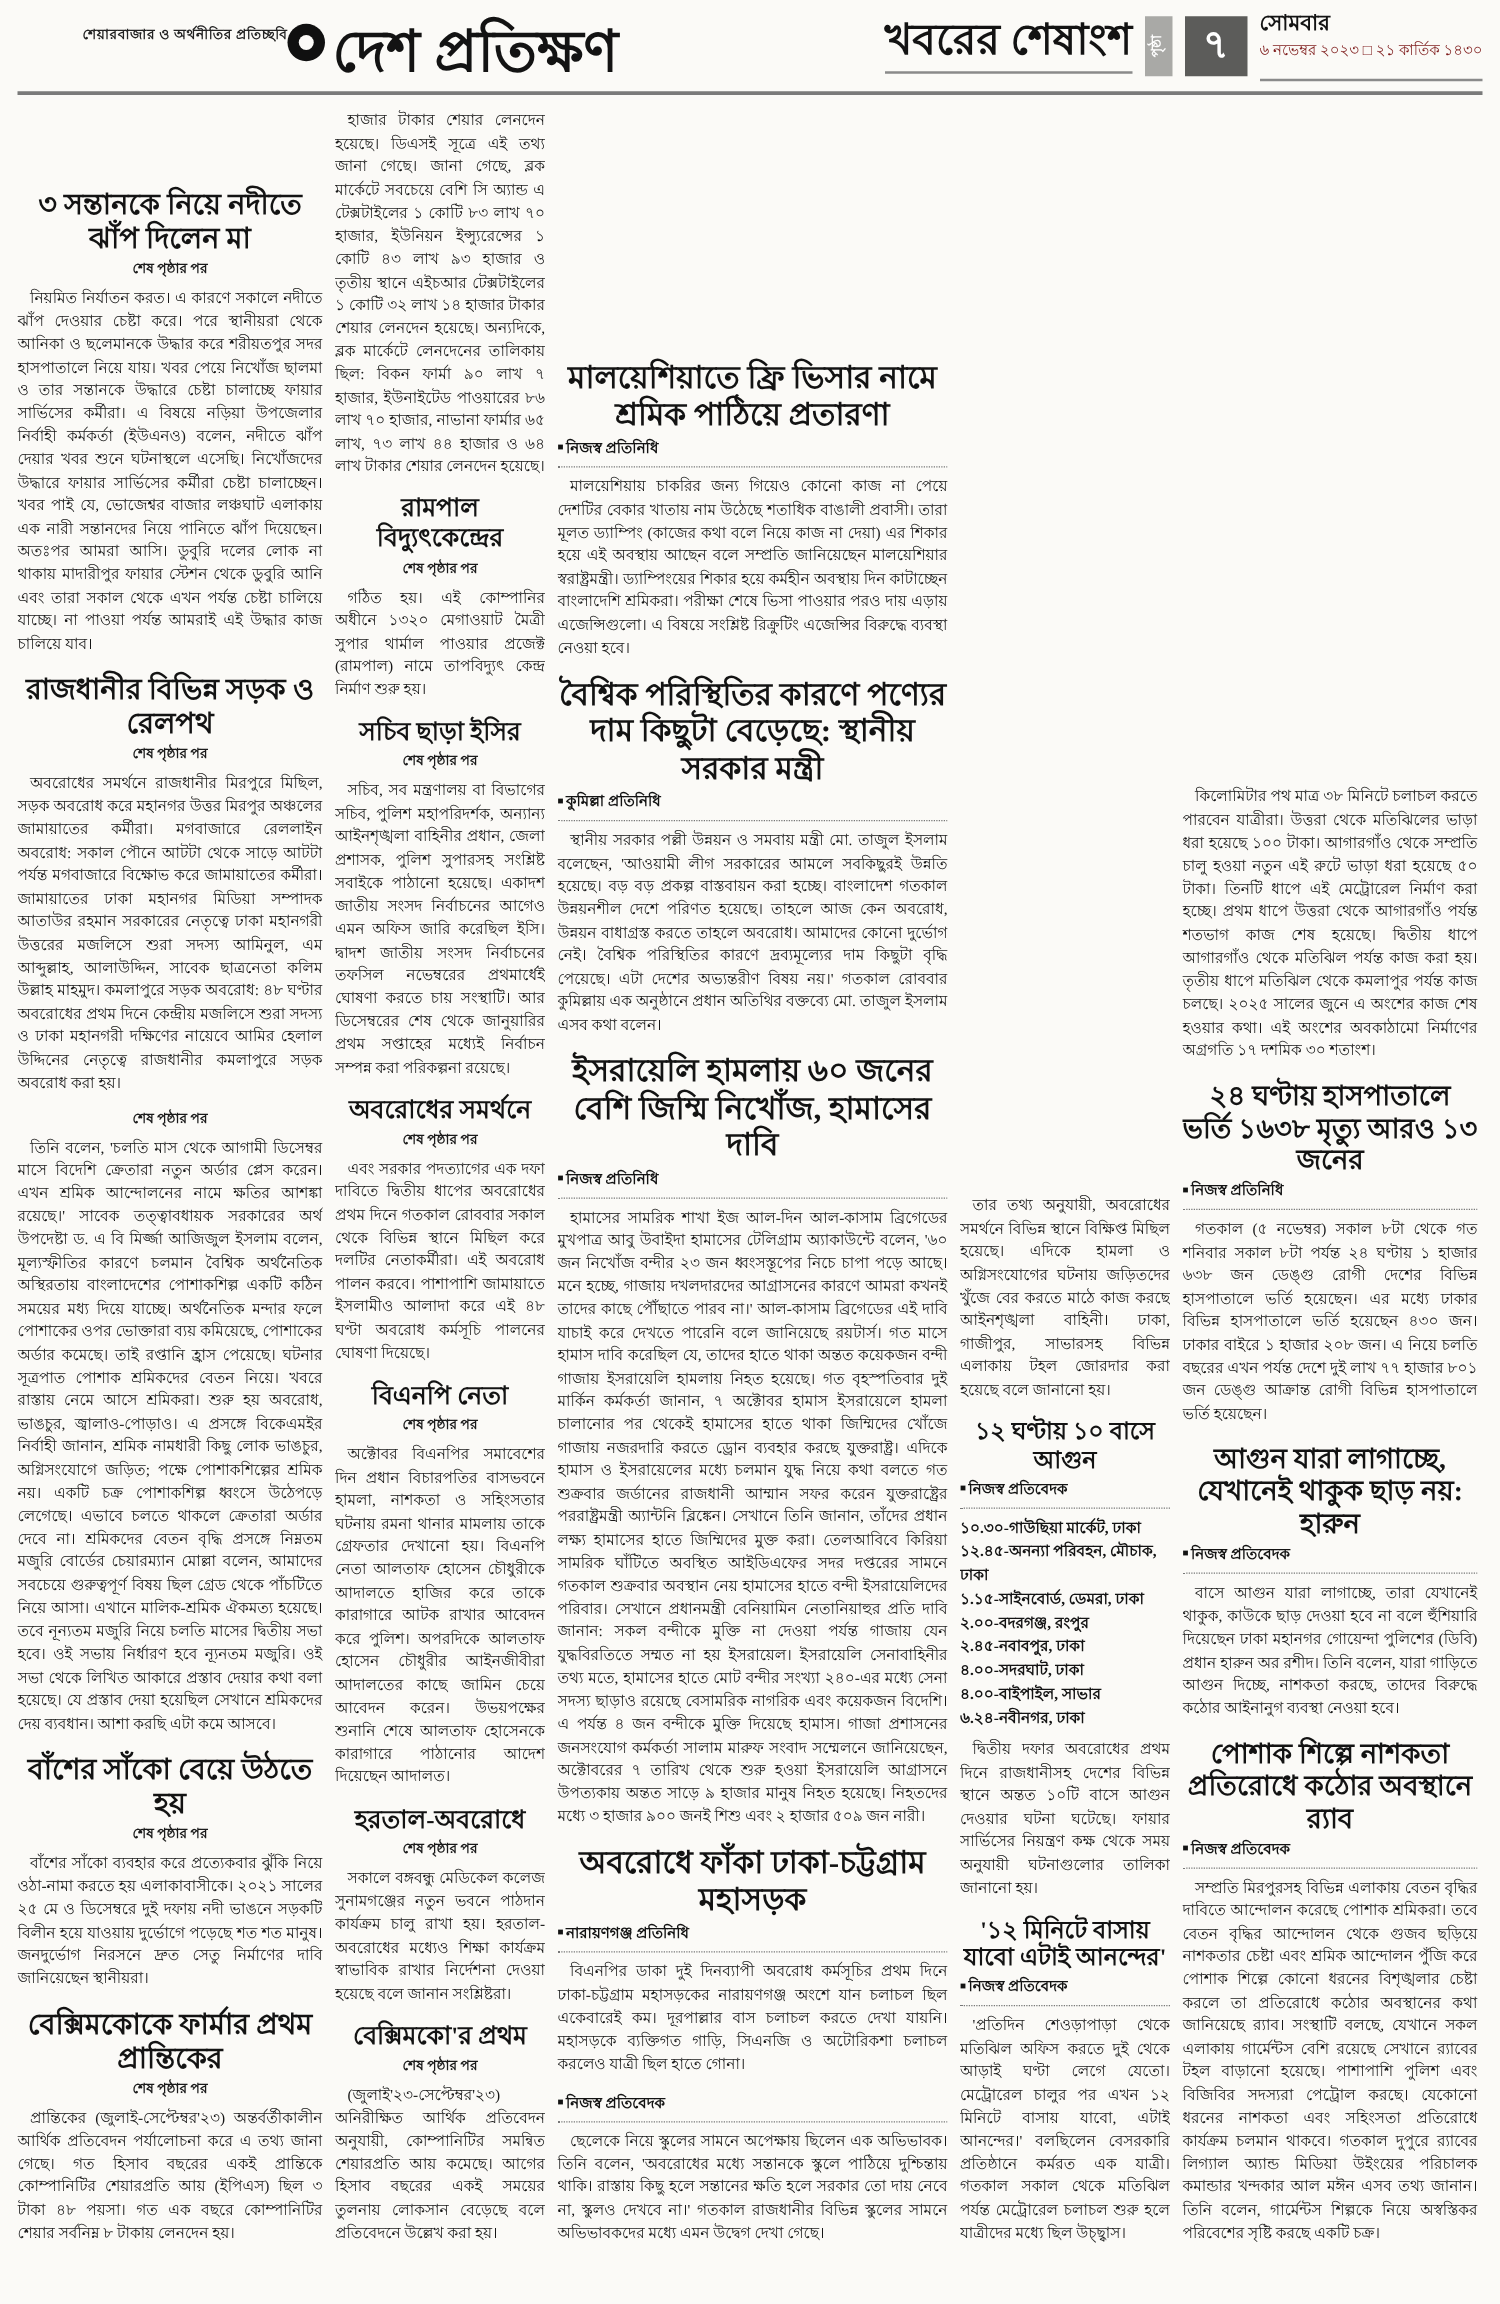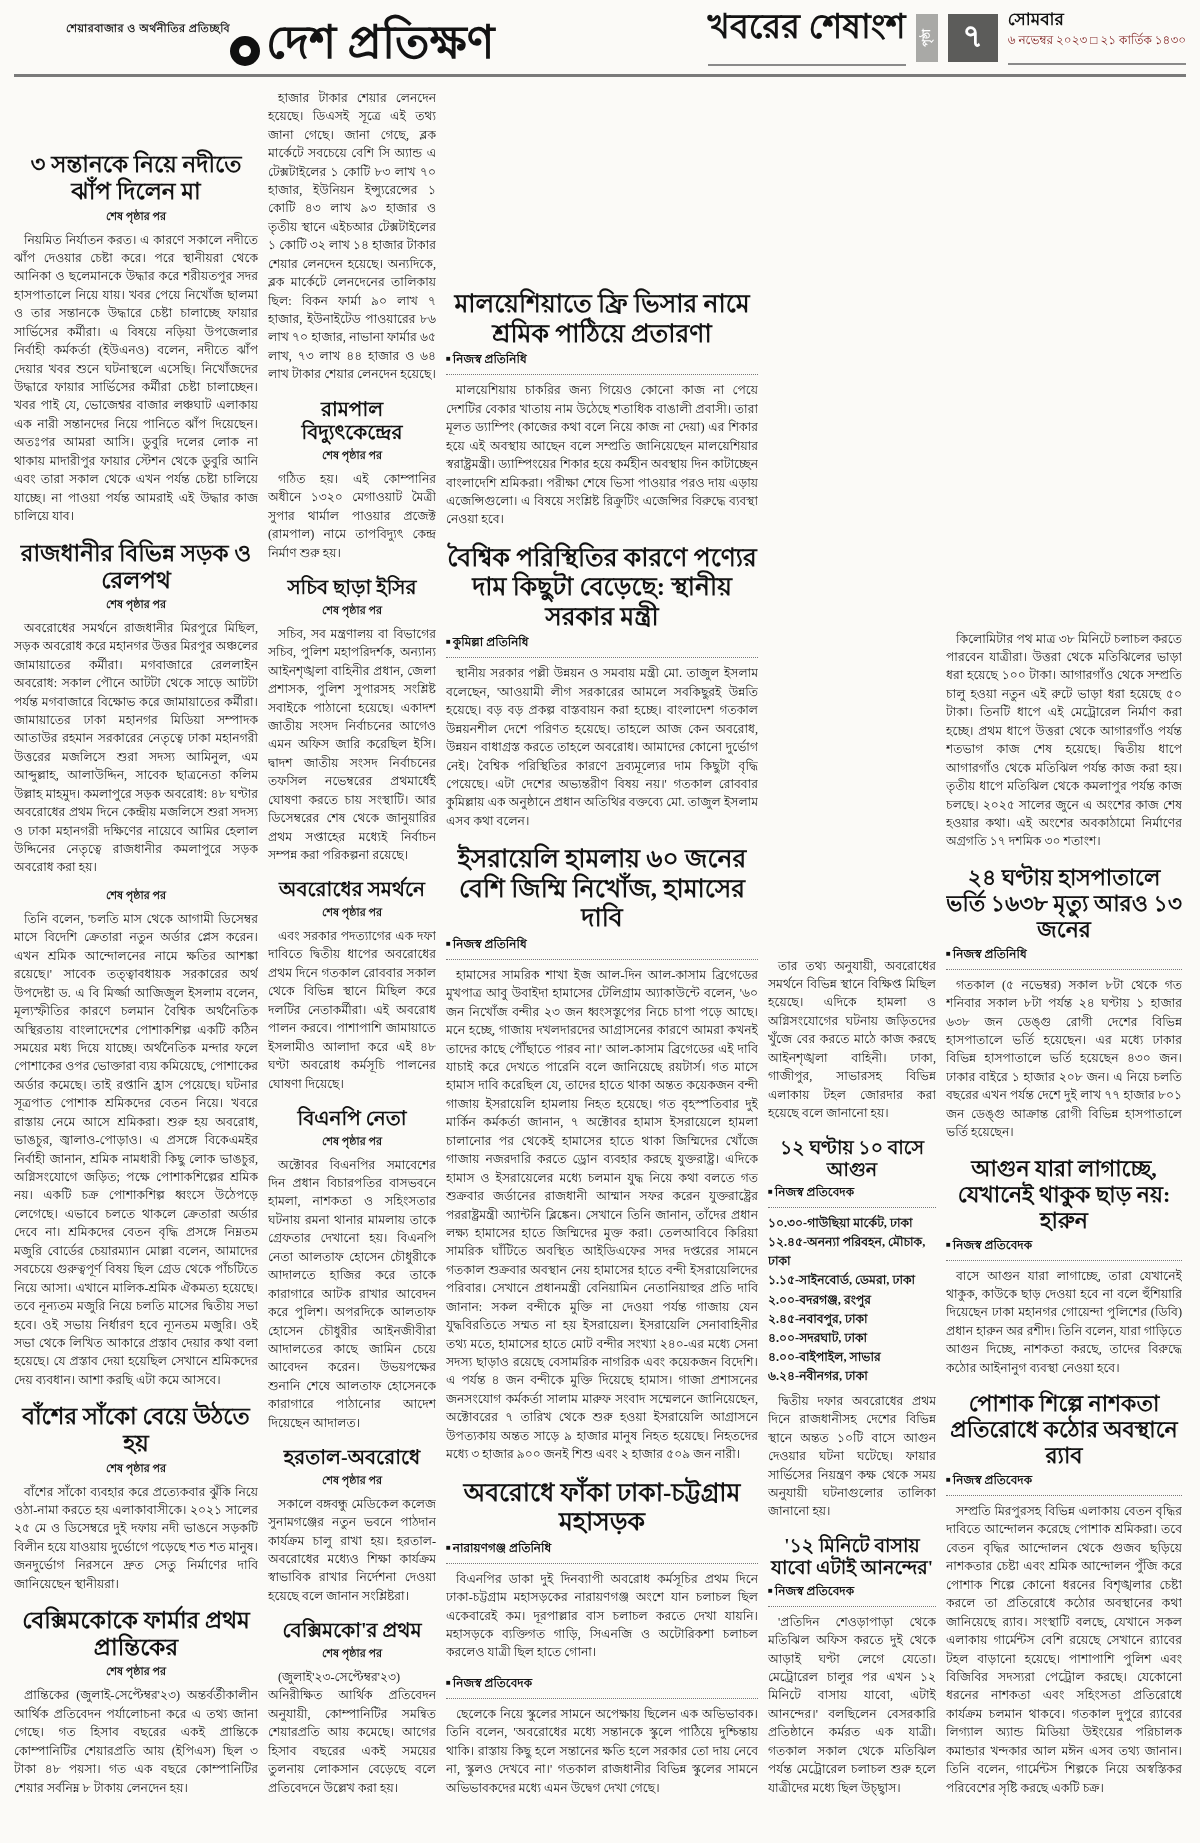--- a/index.html
+++ b/index.html
@@ -15,37 +15,37 @@
     padding:10px 14px 14px 14px;
   }
   
   header.masthead{
     display:flex;justify-content:space-between;align-items:flex-end;
     border-bottom:3px solid #7a7a7a;
     padding-bottom:8px;margin-bottom:10px;
   }
   .mast-left{display:flex;flex-direction:row;}
   .tagline{font-size:11px;font-weight:bold;letter-spacing:.5px;margin-left:52px;color:#222;}
-  .logo-row{display:flex;align-items:flex-end;gap:6px;}
+  .logo-row{display:flex;align-items:flex-start;gap:6px;}
   .emblem{
     width:30px;height:30px;border-radius:50%;
     background:#101010;position:relative;flex:0 0 auto;
   }
   .emblem::after{
     content:"";position:absolute;left:9px;top:9px;width:12px;height:12px;
     border-radius:50%;background:#fbfaf7;
   }
   .paper-title{
     font-size:46px;line-height:1;font-weight:900;margin:0;
     font-family:"Liberation Serif","DejaVu Serif",serif;
   }
   .mast-right{display:flex;align-items:center;gap:10px;}
   .section-title{
     font-size:34px;font-weight:900;line-height:1;
-    border-bottom:2px solid #8a8a8a;padding-bottom:20px;
+    border-bottom:2px solid #8a8a8a;padding-bottom:7px;
   }
   .page-word-box{
     background:#a9a9a6;color:#ffffff;
     width:22px;height:48px;display:flex;align-items:center;justify-content:center;
   }
   .page-word-box span{
     writing-mode:vertical-rl;transform:rotate(180deg);
     font-size:11px;font-weight:bold;
   }
   .page-num-box{

